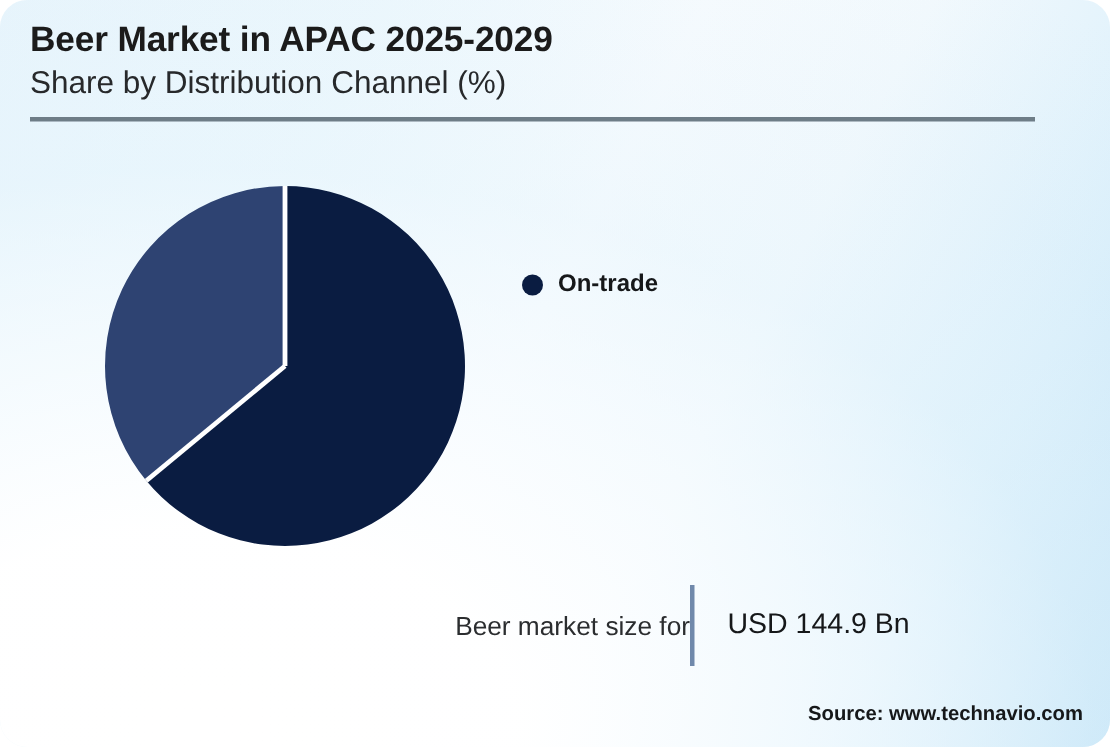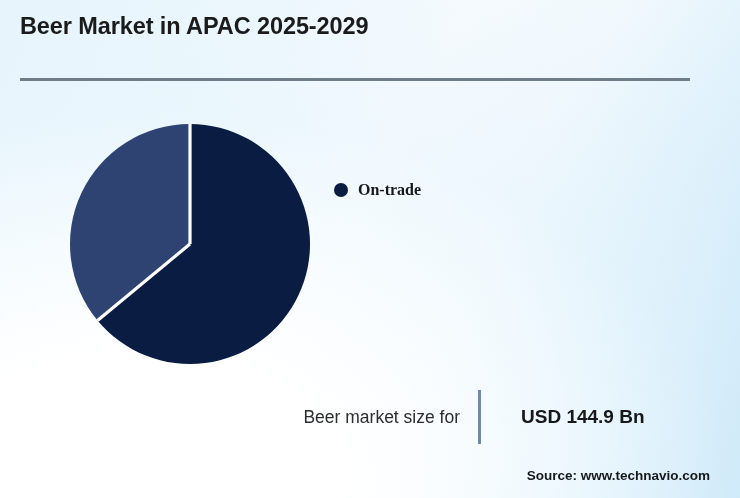--- a/index.html
+++ b/index.html
@@ -11,20 +11,21 @@
     height: 498px;
     font-family: "Liberation Sans", sans-serif;
     overflow: hidden;
   }
   #infographic {
     position: relative;
     width: 740px;
     height: 498px;
     background: #ffffff;
     overflow: hidden;
+    border-radius: 18px;
   }
   
   #bg-gradient {
     position: absolute;
     inset: 0;
     background:
       radial-gradient(130% 120% at 18% 97%,
         rgba(255,255,255,1) 0%,
         rgba(255,255,255,0.98) 22%,
         rgba(247,252,255,0.72) 42%,
@@ -78,24 +79,23 @@
     left: 68px;
     top: 122px;
     width: 244px;
     height: 244px;
   }
   #pie-svg { display: block; }
 
   
   #legend {
     position: absolute;
-    left: 334px;
+    left: 348px;
     top: 170px;
     width: 190px;
-    font-family: Liberation Serif, serif;
   }
   .legend-item {
     display: flex;
     align-items: center;
     height: 40px;
   }
   .legend-dot {
     width: 14px;
     height: 14px;
     border-radius: 50%;
@@ -115,59 +115,59 @@
     left: 240px;
     top: 388px;
     width: 460px;
     height: 58px;
     display: flex;
     align-items: center;
   }
   #stat-label {
     width: 220px;
     text-align: right;
-    padding-right: 18px;
     font-size: 17.5px;
     color: #2b2d2f;
     line-height: 1.5;
   }
   #stat-divider {
     width: 3px;
     height: 54px;
     background: #7089ab;
     flex: 0 0 auto;
   }
   #stat-value {
-    padding-left: 40px;
+    padding-left: 22px;
     font-size: 19px;
-    font-weight: bold;
+    font-weight: normal;
     color: #16181a;
     white-space: nowrap;
   }
 
   
   #source {
     position: absolute;
-    right: 30px;
+    right: 18px;
     top: 468px;
     font-size: 13.5px;
     font-weight: bold;
     color: #16181a;
     white-space: nowrap;
   }
 </style>
 </head>
 <body>
 
 <div id="infographic">
 
   <div id="bg-gradient"></div>
 
   <div id="header">
     <div id="title-main">Beer Market in APAC 2025-2029</div>
+    <div id="title-sub">Share by Distribution Channel (%)</div>
   </div>
   <div id="title-rule"></div>
 
   <div id="pie-wrap">
     <svg id="pie-svg" width="244" height="244" viewBox="0 0 244 244">
 
       <path d="M 122 122 L 122.00 2.00 A 120 120 0 1 1 29.54 198.49 Z" fill="#0a1c41"></path>
 
       <path d="M 122 122 L 29.54 198.49 A 120 120 0 0 1 122.00 2.00 Z" fill="#2e4372"></path>
 

